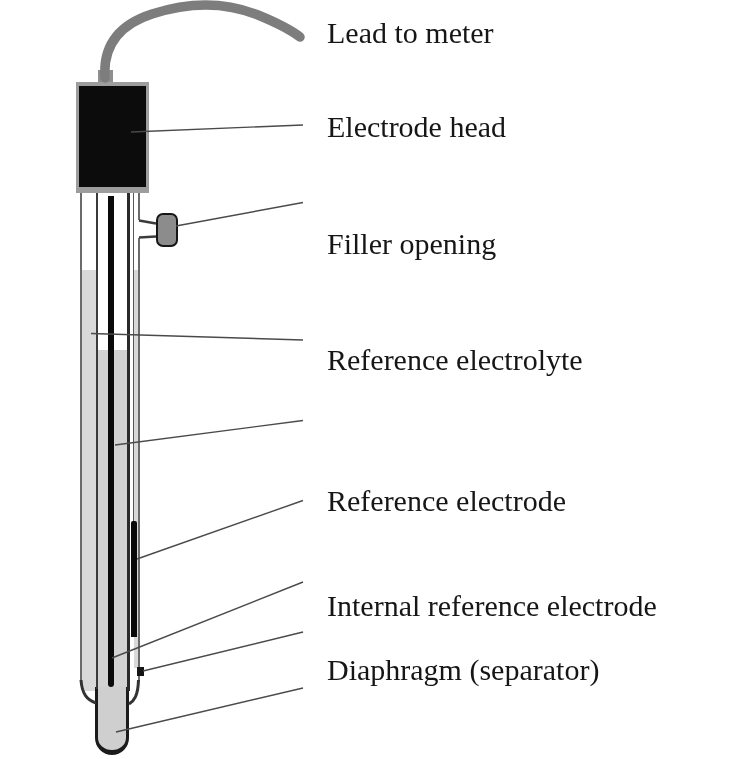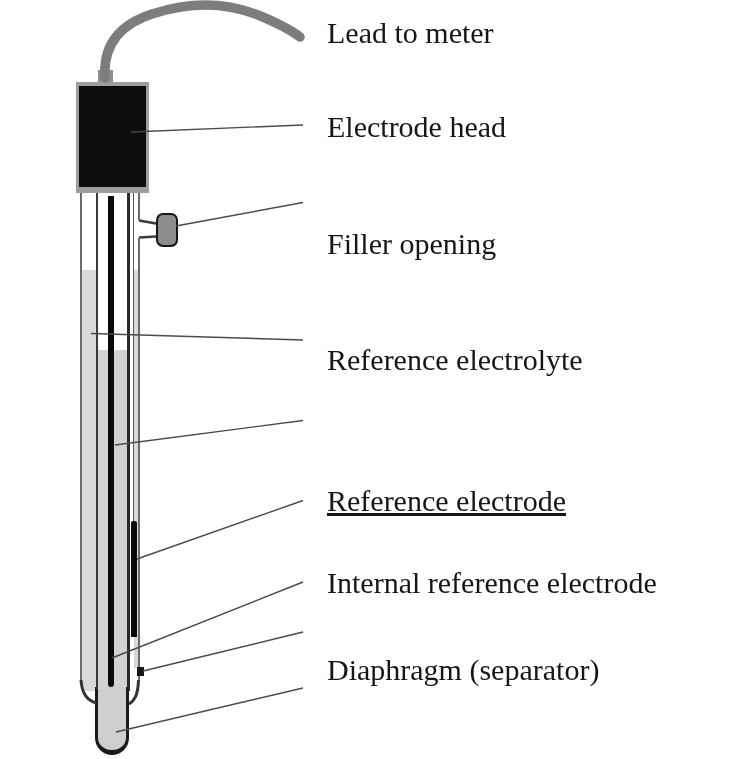--- a/index.html
+++ b/index.html
@@ -35,22 +35,22 @@
   .wire-internal{left:107.5px;top:196px;width:6px;height:491px;background:var(--wire);border-radius:0 0 3px 3px;}
   .wire-reference{left:131px;top:521px;width:5.5px;height:116px;background:var(--wire);border-radius:2px 2px 0 0;}
   .diaphragm{left:136.5px;top:667px;width:7.5px;height:9px;background:#151515;}
   .filler{left:156px;top:213px;width:22px;height:34px;background:var(--filler-fill);
           border:2.5px solid #161616;border-radius:7px;}
   
   svg.overlay{position:absolute;left:0;top:0;z-index:6;}
   
   .lbl{position:absolute;left:327px;font-size:30px;line-height:1.05;color:var(--text);white-space:nowrap;z-index:7;}
   .lbl-lead{top:17px;} .lbl-head{top:111px;} .lbl-filler{top:196px;margin-top:32px;}
-  .lbl-refelec{top:344px;} .lbl-buffer{top:405px;} .lbl-refel{top:485px;text-decoration:underline;}
-  .lbl-intref{top:567px;} .lbl-diaph{top:654px;} .lbl-glass{top:669px;}
+  .lbl-refelec{top:344px;} .lbl-buffer{top:405px;} .lbl-refel{top:485px;}
+  .lbl-intref{top:590px;} .lbl-diaph{top:654px;} .lbl-glass{top:669px;}
 </style>
 </head>
 <body>
 
 <div class="stage">
 
   <div class="abs cable-stub"></div>
   <div class="abs head"></div>
 
   <div class="abs fill-elec-l"></div>

